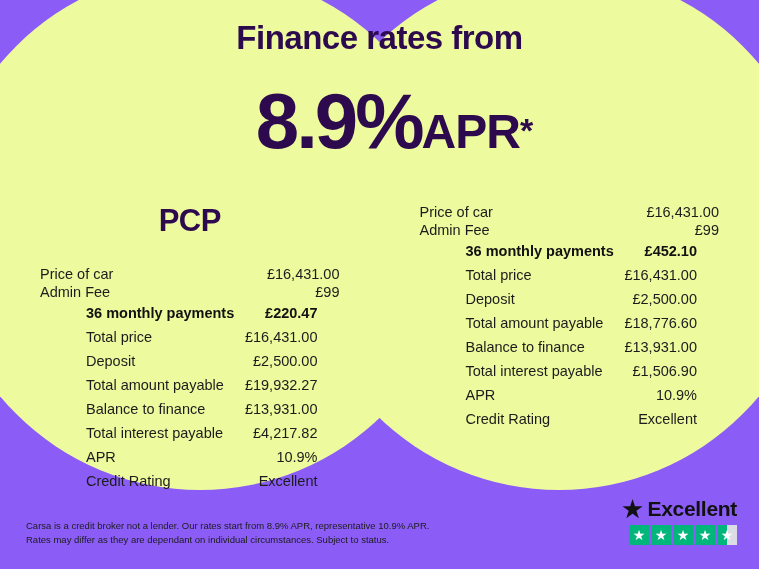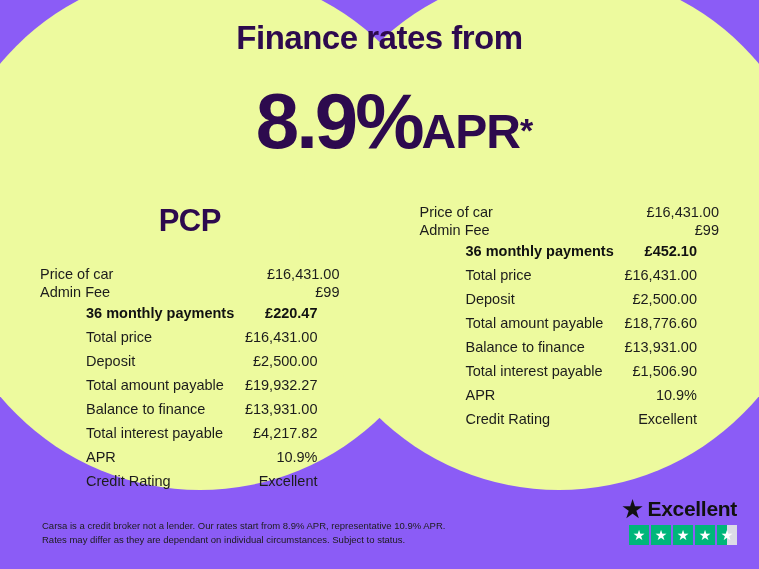--- a/index.html
+++ b/index.html
@@ -124,21 +124,21 @@
   }
   .footer {
     position: absolute;
     left: 0;
     bottom: 0;
     width: 100%;
     height: 70px;
   }
   .disclaimer {
     position: absolute;
-    left: 42px;
+    left: 26px;
     bottom: 22px;
     color: #1c1c1c;
     font-size: 9.5px;
     line-height: 1.5;
     max-width: 430px;
   }
   .trustpilot {
     position: absolute;
     right: 22px;
     bottom: 24px;

